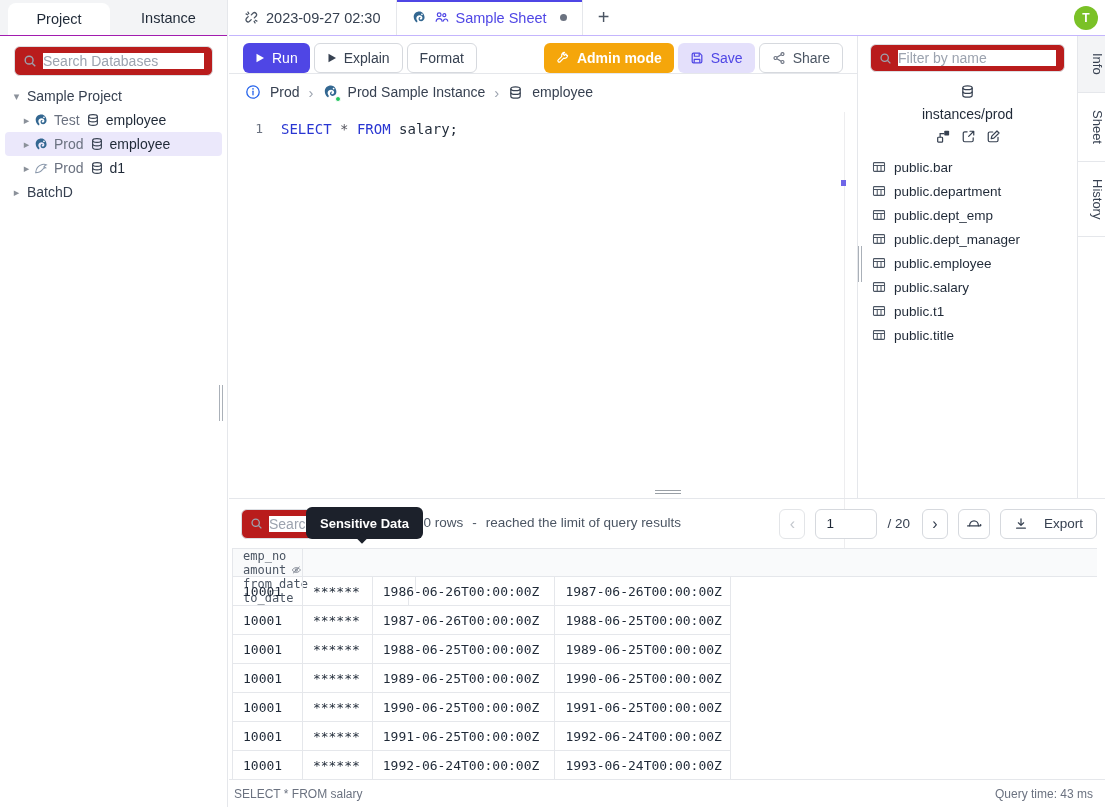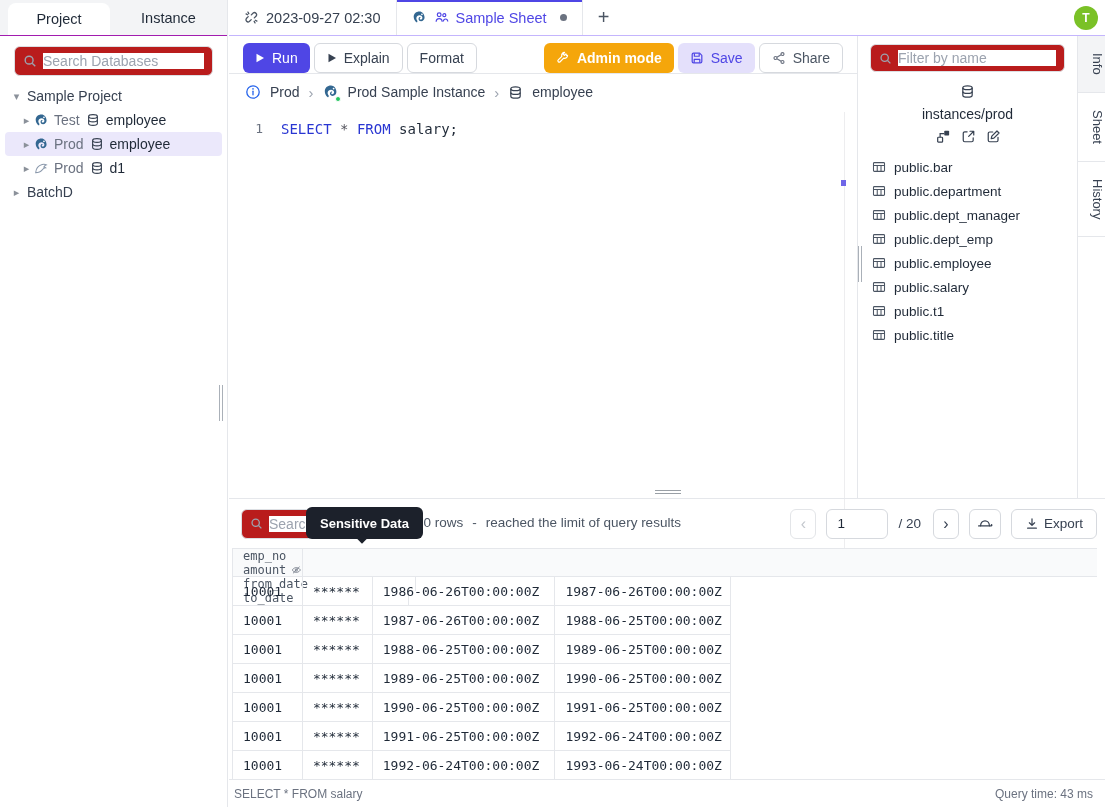--- a/index.html
+++ b/index.html
@@ -96,21 +96,21 @@
   .pager { margin-left:auto; display:flex; align-items:center; gap:10px; }
   .pg-btn { width:26px; height:30px; border:1px solid #e3e5e8; border-radius:6px; background:#fff;
     display:flex; align-items:center; justify-content:center; font-size:16px; color:#c3c7cd; }
   .pg-btn.enabled { border-color:#d6d9de; color:#374151; }
   .page-input { width:62px; height:30px; border:1px solid #d6d9de; border-radius:6px;
     padding:0 10px; font-size:13.5px; color:#1f2937; font-family:inherit; outline:none; }
   .page-total { font-size:13.5px; color:#374151; margin-right:2px; }
   .icon-btn { width:32px; height:30px; border:1px solid #d6d9de; border-radius:6px; background:#fff;
     display:flex; align-items:center; justify-content:center; }
   .btn-export { height:30px; border:1px solid #d6d9de; border-radius:6px; background:#fff;
-    display:inline-flex; align-items:center; gap:5px; padding:0 13px; font-size:13.5px; color:#374151; font-family:inherit; }
+    display:inline-flex; align-items:center; gap:16px; padding:0 13px; font-size:13.5px; color:#374151; font-family:inherit; }
 
   .res-table { position:absolute; left:3px; top:49px; right:8px; bottom:28px;
     font-family:"DejaVu Sans Mono", monospace; }
   .thead { display:flex; height:29px; background:#f9fafb; border:solid #e5e7eb; border-width:1px 0 1px 1px;
     font-size:12px; color:#4b5563; align-items:stretch;flex-direction:column; }
   .th { display:flex; align-items:center; gap:5px; padding-left:10px; border-right:1px solid #e5e7eb; }
   .th.fill { flex:1; border-right:none; }
   .trow { display:flex; height:29px; width:499px; border-left:1px solid #e5e7eb;
     border-bottom:1px solid #e5e7eb; font-size:13px; color:#1f2937; align-items:stretch; }
   .td { display:flex; align-items:center; padding-left:10px; border-right:1px solid #e5e7eb; }
@@ -340,28 +340,28 @@
           <rect x="1.7" y="3" width="12.6" height="10" rx="1"></rect>
           <path d="M1.7 6.2h12.6M6 6.2V13M10.3 6.2V13"></path>
         </svg>
         <span>public.department</span>
       </div>
     <div class="tbl-row">
         <svg width="14" height="14" viewBox="0 0 16 16" fill="none" stroke="#4b5563" stroke-width="1.2">
           <rect x="1.7" y="3" width="12.6" height="10" rx="1"></rect>
           <path d="M1.7 6.2h12.6M6 6.2V13M10.3 6.2V13"></path>
         </svg>
+        <span>public.dept_emp</span>
+      </div>
+    <div class="tbl-row">
+        <svg width="14" height="14" viewBox="0 0 16 16" fill="none" stroke="#4b5563" stroke-width="1.2">
+          <rect x="1.7" y="3" width="12.6" height="10" rx="1"></rect>
+          <path d="M1.7 6.2h12.6M6 6.2V13M10.3 6.2V13"></path>
+        </svg>
         <span>public.dept_manager</span>
-      </div>
-    <div class="tbl-row">
-        <svg width="14" height="14" viewBox="0 0 16 16" fill="none" stroke="#4b5563" stroke-width="1.2">
-          <rect x="1.7" y="3" width="12.6" height="10" rx="1"></rect>
-          <path d="M1.7 6.2h12.6M6 6.2V13M10.3 6.2V13"></path>
-        </svg>
-        <span>public.dept_emp</span>
       </div>
     <div class="tbl-row">
         <svg width="14" height="14" viewBox="0 0 16 16" fill="none" stroke="#4b5563" stroke-width="1.2">
           <rect x="1.7" y="3" width="12.6" height="10" rx="1"></rect>
           <path d="M1.7 6.2h12.6M6 6.2V13M10.3 6.2V13"></path>
         </svg>
         <span>public.employee</span>
       </div>
     <div class="tbl-row">
         <svg width="14" height="14" viewBox="0 0 16 16" fill="none" stroke="#4b5563" stroke-width="1.2">

